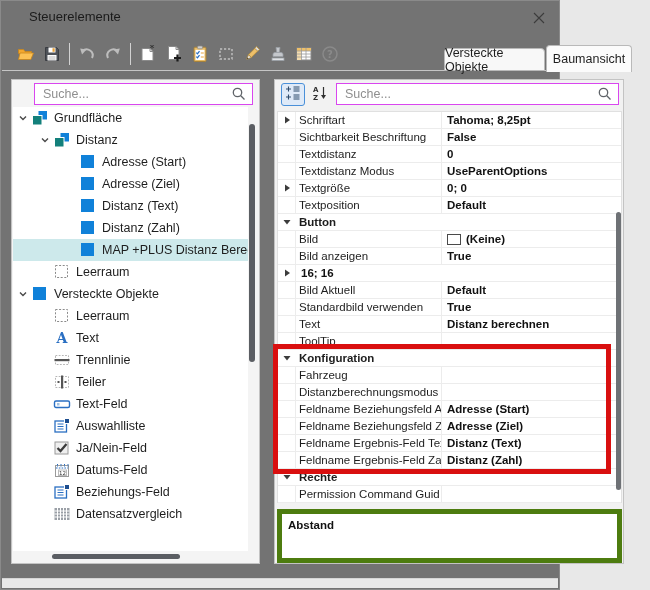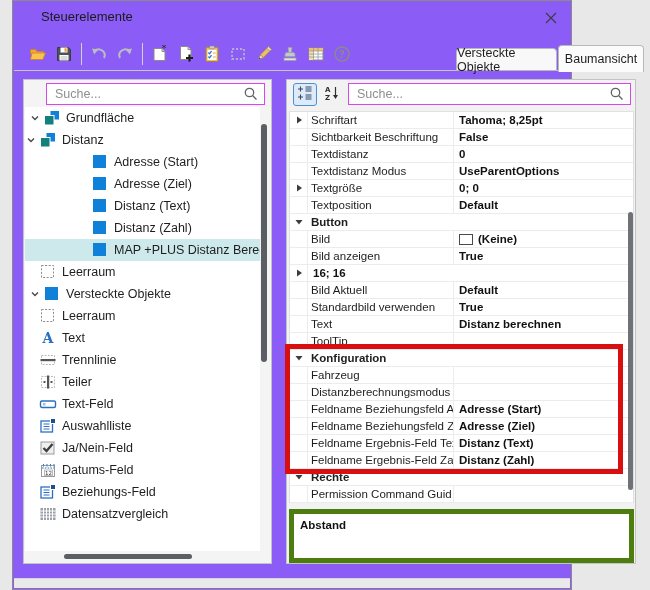--- a/index.html
+++ b/index.html
@@ -1,18 +1,18 @@
 <!DOCTYPE html>
 <html><head>
 <meta charset="utf-8">
 <style>
   *{box-sizing:border-box;margin:0;padding:0}
   html,body{width:650px;height:590px;overflow:hidden;background:#e8e8e8;
     font-family:"Liberation Sans","DejaVu Sans",sans-serif;}
-  .window{position:absolute;left:12px;top:0;width:560px;height:590px;background:#8b5cf6;border:1px solid #8a8a8a}
+  .window{position:absolute;left:0;top:0;width:560px;height:590px;background:#737373;border:1px solid #8a8a8a}
   
   .title{position:absolute;left:28px;top:8px;font-size:13px;color:#1b1b1b}
   .close-btn{position:absolute;right:10px;top:9px;width:20px;height:18px;border:0;background:transparent;cursor:pointer;display:flex;align-items:center;justify-content:center}
   
   .toolbar{position:absolute;left:16px;top:41px;height:24px;display:flex;align-items:center;gap:8px}
   .tbi{width:18px;height:18px;flex:none}
   .tbi svg{width:18px;height:18px;display:block}
   .tbsep{width:1px;height:22px;background:#d2d2d2;flex:none}
   
   .tabline{position:absolute;left:1px;right:1px;top:69px;height:1px;background:#c6c6c6;z-index:1}
@@ -33,21 +33,21 @@
   .pg-search{left:61px;top:3px;width:283px}
   
   .tree{position:absolute;left:1px;top:27px;width:235px;height:444px;background:#fff;overflow:hidden;font-size:12.5px;color:#1e1e1e}
   .trow{height:22px;display:flex;align-items:center;white-space:nowrap;overflow:hidden;cursor:pointer}
   .trow.sel{background:#cde9eb}
   .trow .chev{width:14px;height:12px;flex:none}
   .trow .chev svg{width:12px;height:12px;display:block}
   .trow .spacer{width:14px;flex:none}
   .trow .ticon{width:18px;height:18px;flex:none;margin-right:5px}
   .trow .ticon svg{width:18px;height:18px;display:block}
-  .lv0{padding-left:4px}.lv1{}.lv2{padding-left:66px}
+  .lv0{padding-left:4px}.lv1{padding-left:26px}.lv2{padding-left:66px}
   .vscroll-thumb{position:absolute;left:237px;top:44px;width:6px;height:238px;background:#5b5e63;border-radius:3px}
   .hscroll-thumb{position:absolute;left:40px;top:474px;width:128px;height:5px;background:#5b5e63;border-radius:2.5px}
   
   .pg-btn{position:absolute;top:3px;width:24px;height:23px;border:0;background:transparent;cursor:pointer;display:flex;align-items:center;justify-content:center}
   .pg-btn svg{width:16px;height:16px}
   .pg-btn.on{background:#dfeaf8;border:1px solid #4a90d9;border-radius:3px}
   .btn-cat{left:6px}.btn-az{left:33px}
   
   .grid{position:absolute;left:2px;top:31px;width:345px;height:392px;background:#fff;border:1px solid #e0e0e0;border-bottom:0;overflow:hidden}
   .grow{height:17px;display:flex;align-items:stretch;font-size:11.5px;border-bottom:1px solid #ececec;cursor:default}

